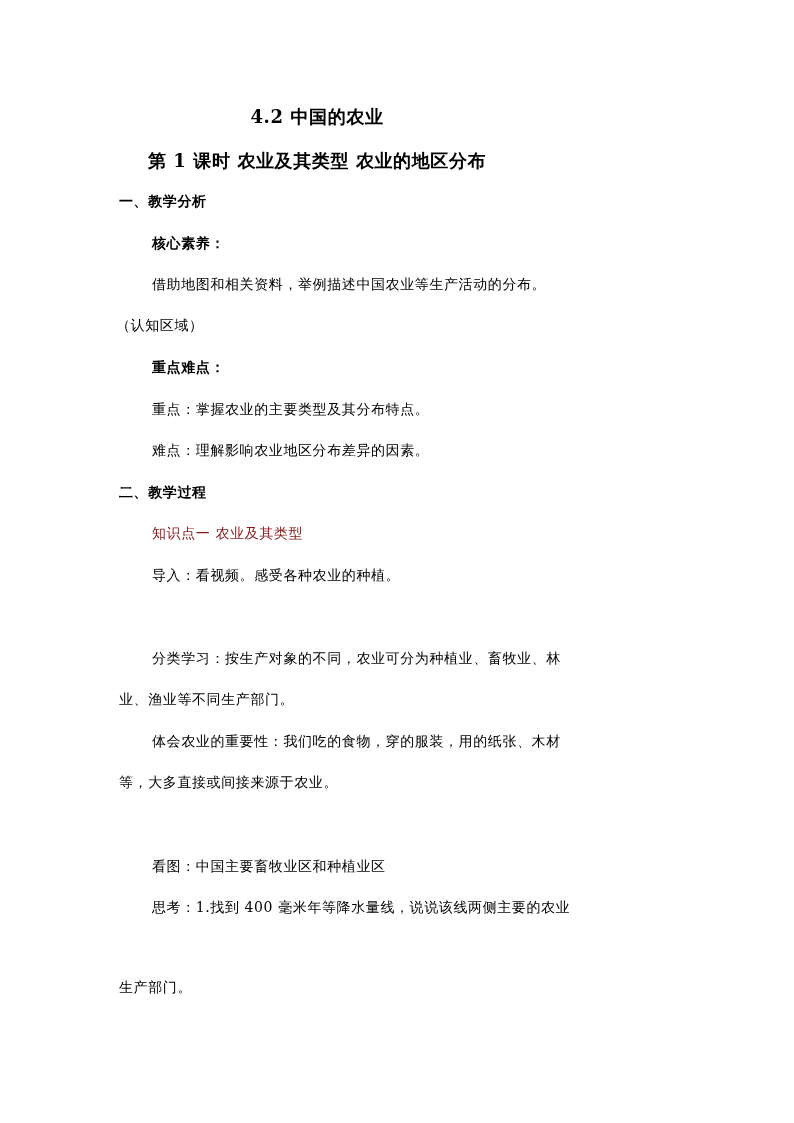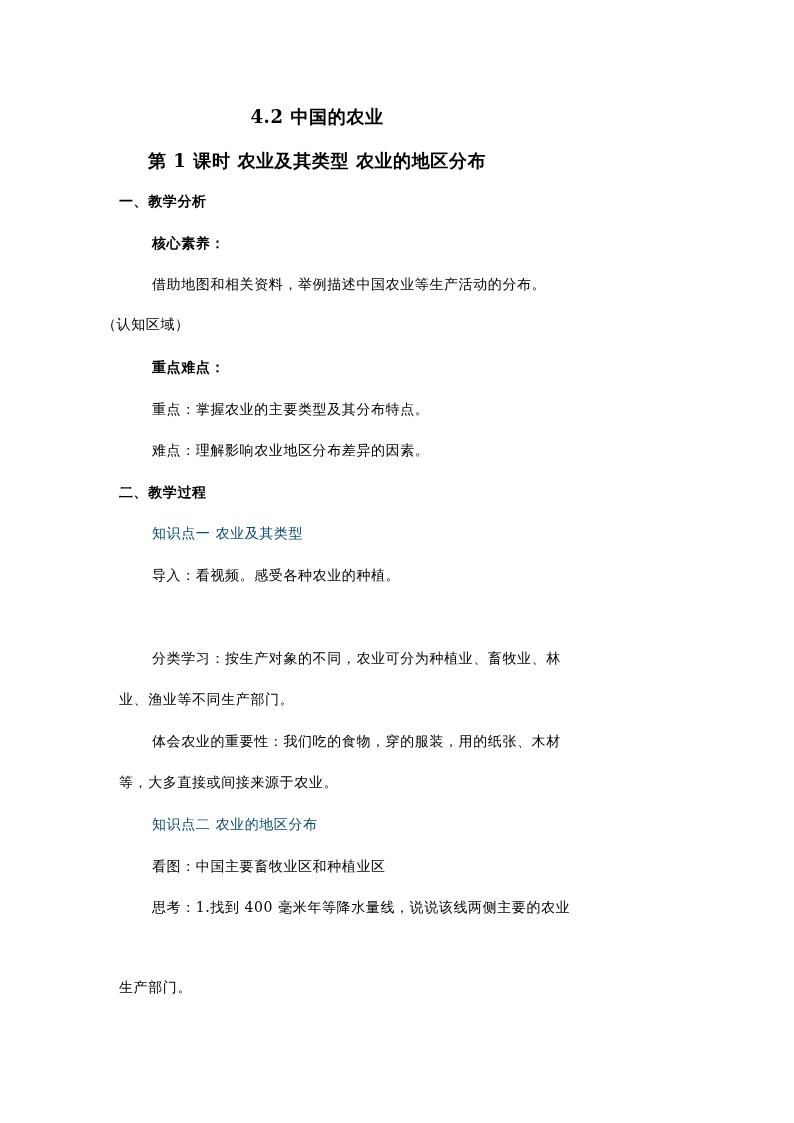--- a/index.html
+++ b/index.html
@@ -26,51 +26,50 @@
       line-height: 22px;
       white-space: nowrap;
       letter-spacing: 0.6px;
     }
     .center {
       left: 0;
       width: 634px;
       text-align: center;
     }
     .bold { font-weight: bold; }
-    .red { color: #0c4a6e; }
+    .red { color: #7f1d1d; }
     .title {
       font-size: 18px;
       font-weight: bold;
     }
   </style>
 </head>
 <body>
 
 <div class="page">
 
   <div class="line center title" style="top:106px;">4.2 中国的农业</div>
   <div class="line center title" style="top:150px;">第 1 课时  农业及其类型  农业的地区分布</div>
 
   <div class="line bold" style="left:119px; top:190px;">一、教学分析</div>
 
   <div class="line bold" style="left:152px; top:232px;">核心素养：</div>
   <div class="line" style="left:152px; top:273px;">借助地图和相关资料，举例描述中国农业等生产活动的分布。</div>
-  <div class="line" style="left:102px; top:314px;font-family:Liberation Mono, monospace;">（认知区域）</div>
+  <div class="line" style="left:116px; top:314px;">（认知区域）</div>
 
   <div class="line bold" style="left:152px; top:356px;">重点难点：</div>
   <div class="line" style="left:152px; top:398px;">重点：掌握农业的主要类型及其分布特点。</div>
   <div class="line" style="left:152px; top:439px;">难点：理解影响农业地区分布差异的因素。</div>
 
   <div class="line bold" style="left:119px; top:481px;">二、教学过程</div>
 
   <div class="line red" style="left:152px; top:522px;">知识点一  农业及其类型</div>
   <div class="line" style="left:152px; top:564px;">导入：看视频。感受各种农业的种植。</div>
   <div class="line" style="left:152px; top:647px;text-align:right;">分类学习：按生产对象的不同，农业可分为种植业、畜牧业、林</div>
   <div class="line" style="left:119px; top:688px;">业、渔业等不同生产部门。</div>
   <div class="line" style="left:152px; top:730px;">体会农业的重要性：我们吃的食物，穿的服装，用的纸张、木材</div>
   <div class="line" style="left:119px; top:771px;">等，大多直接或间接来源于农业。</div>
 
-  <div class="line red" style="left:152px; top:813px;">知识点二  农业的地区分布</div>
   <div class="line" style="left:152px; top:855px;">看图：中国主要畜牧业区和种植业区</div>
   <div class="line" style="left:152px; top:896px;">思考：1.找到 400 毫米年等降水量线，说说该线两侧主要的农业</div>
   <div class="line" style="left:119px; top:937px;margin-top:39px;">生产部门。</div>
 
 </div>
 
 </body></html>

